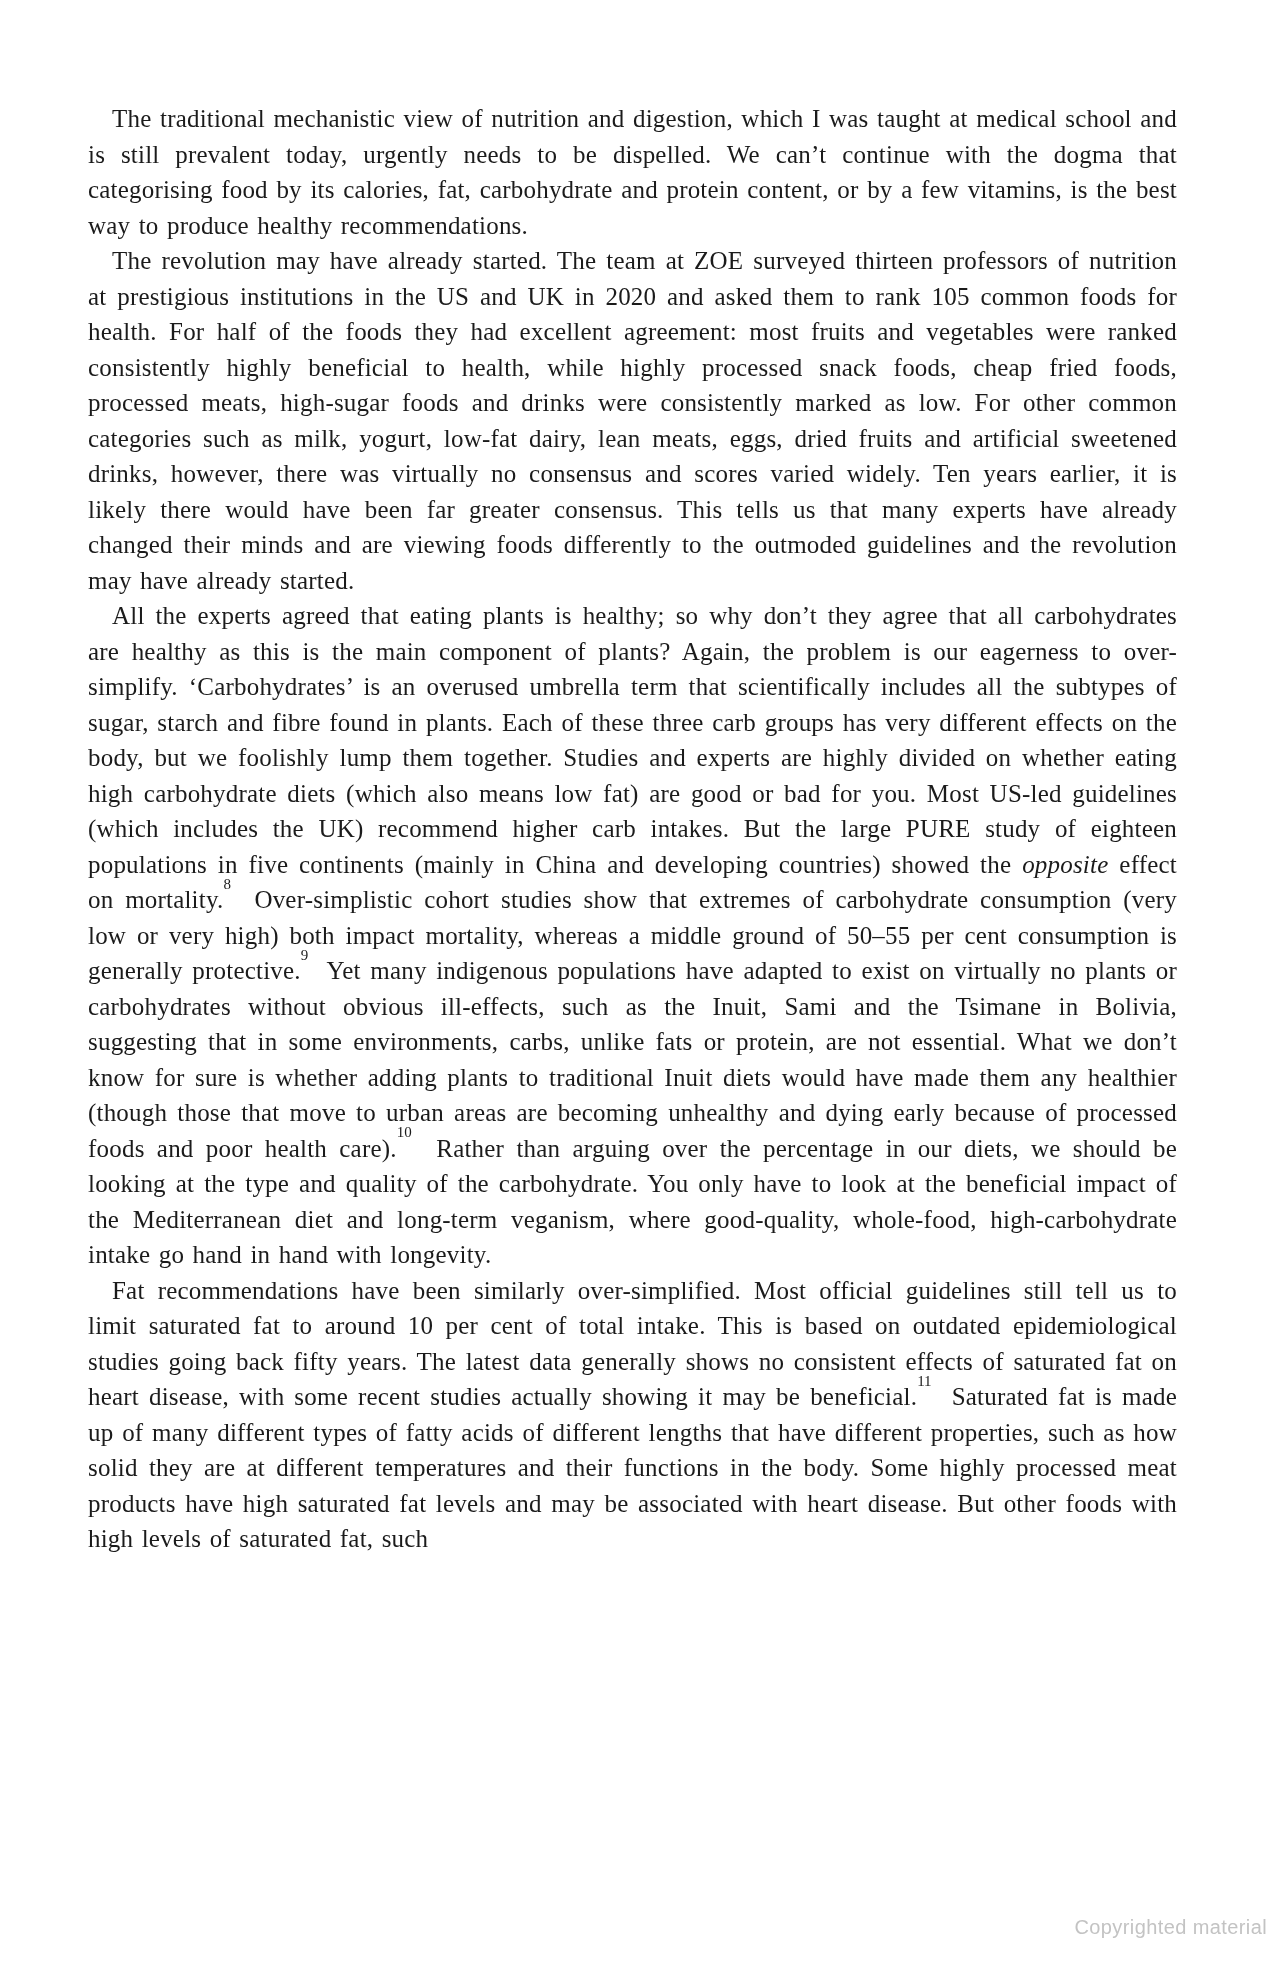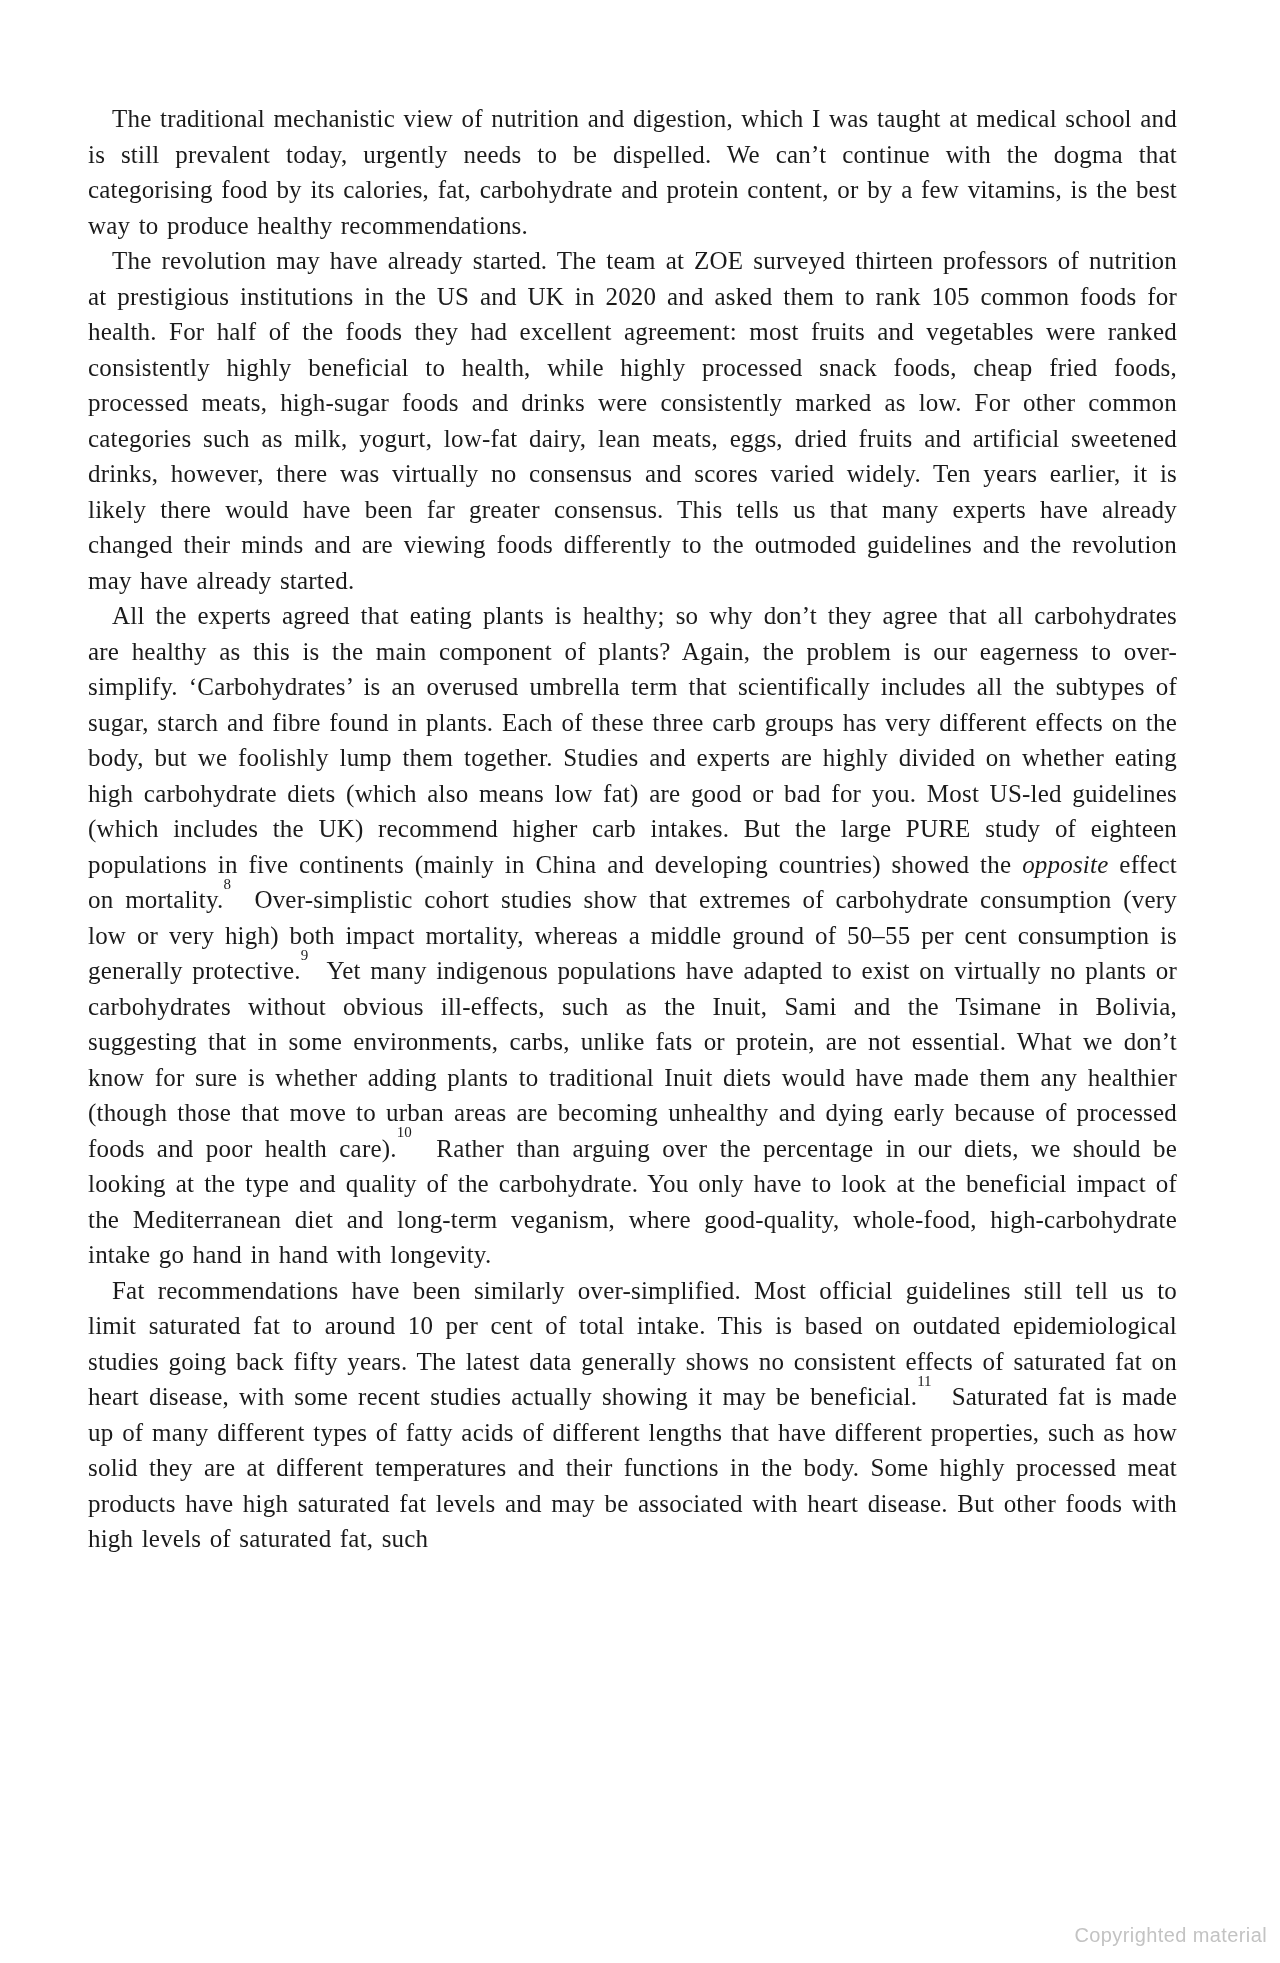--- a/index.html
+++ b/index.html
@@ -33,21 +33,21 @@
     line-height: 0;
     letter-spacing: 0;
     position: relative;
     top: -10px;
   }
   .text-block p i {
   }
   .watermark {
     position: absolute;
     right: 13px;
-    bottom: 16px;
+    bottom: 24px;
     font-family: "Liberation Sans", sans-serif;
     font-size: 20px;
     letter-spacing: 0.4px;
     color: #c3c3c3;
     text-align: right;
   }
 </style>
 </head>
 <body>
 

